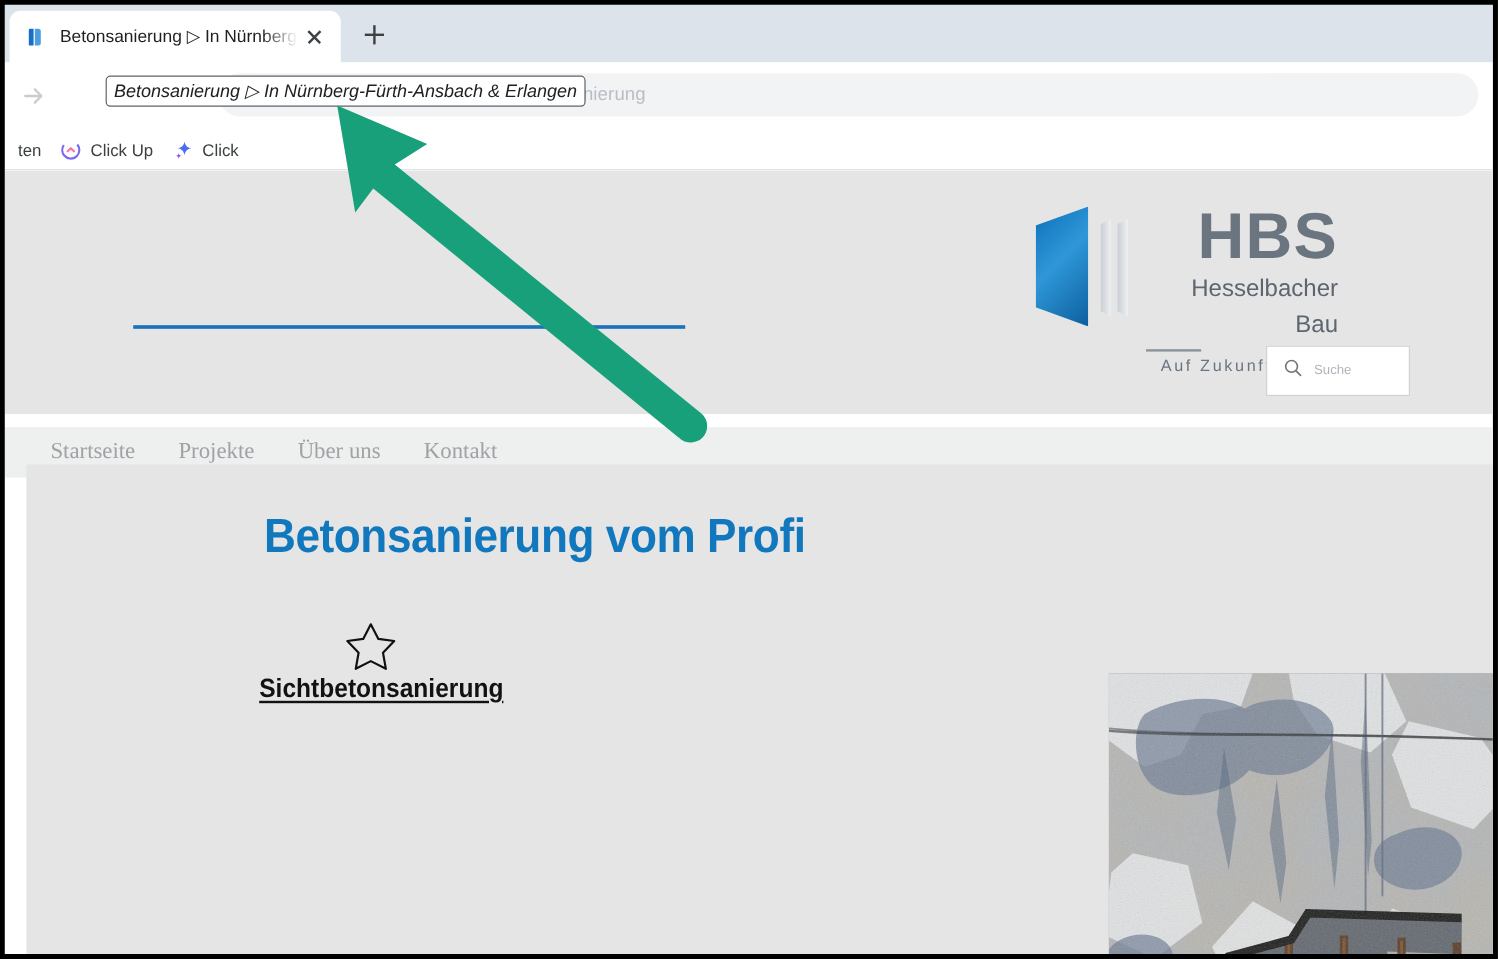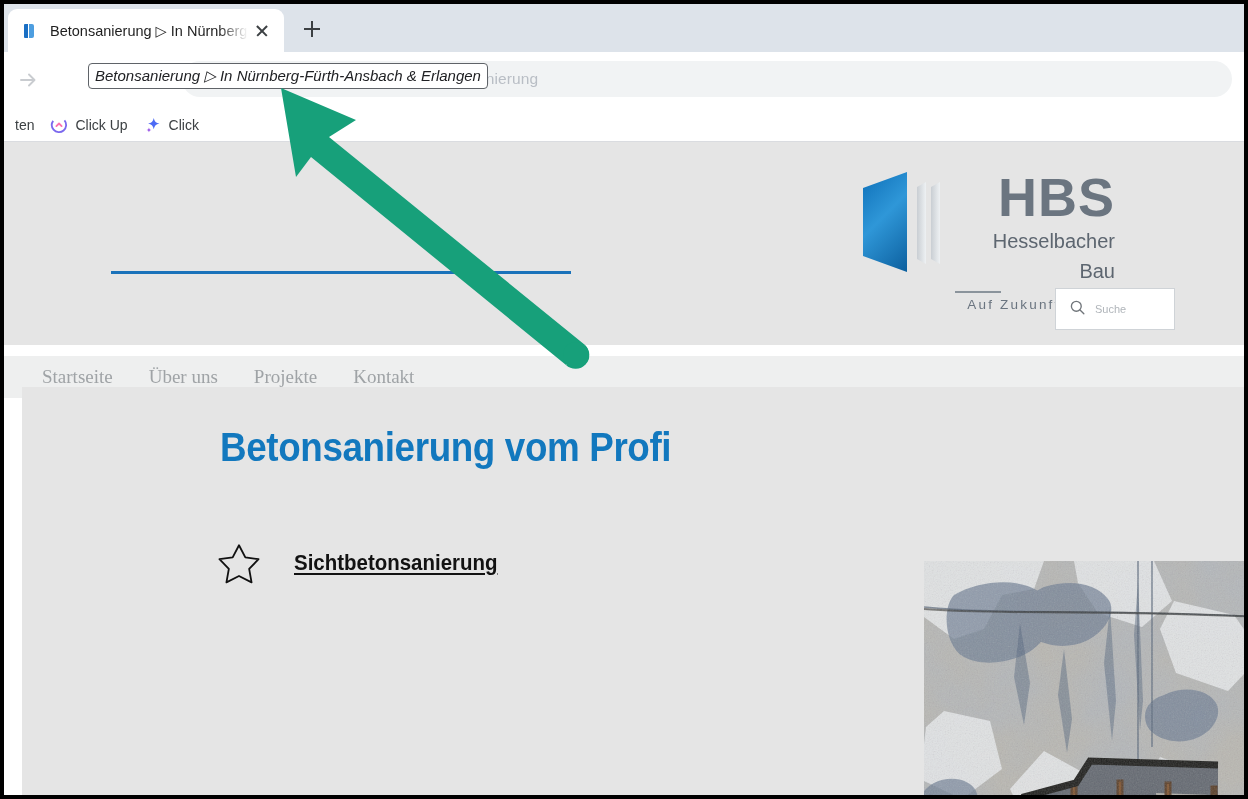--- a/index.html
+++ b/index.html
@@ -312,20 +312,21 @@
     transform-origin: left center;
   }
   #service-list {
     position: absolute;
     left: 194px; top: 128px;
   }
   .service-row {
     display: flex;
     align-items: center;
     height: 96px;
+    flex-direction: column;
   }
   .star-icon { width: 46px; height: 46px; flex: 0 0 46px; margin-right: 32px; }
   .service-link {
     font-family: "Liberation Sans Narrow", "Liberation Sans", sans-serif;
     font-weight: bold;
     font-size: 22px;
     color: #121212;
     text-decoration: underline;
     text-underline-offset: 3px;
     cursor: pointer;
@@ -462,22 +463,22 @@
               <circle cx="10.5" cy="10.5" r="6.2" fill="none" stroke="#70757a" stroke-width="1.7"></circle>
               <path d="M15.2 15.2 20 20" stroke="#70757a" stroke-width="1.7" stroke-linecap="round"></path>
             </svg>
           </span>
           <span id="search-placeholder">Suche</span>
         </div>
       </div>
 
       <div id="nav">
         <div class="nav-item">Startseite</div>
+        <div class="nav-item">Projekte</div>
         <div class="nav-item">Über uns</div>
-        <div class="nav-item">Projekte</div>
         <div class="nav-item">Kontakt</div>
       </div>
 
       <div id="main">
         <div id="headline">Betonsanierung vom Profi</div>
 
         <div id="service-list">
           <div class="service-row">
             <span class="star-icon">
               <svg width="46" height="46" viewBox="0 0 48 48" aria-hidden="true">

